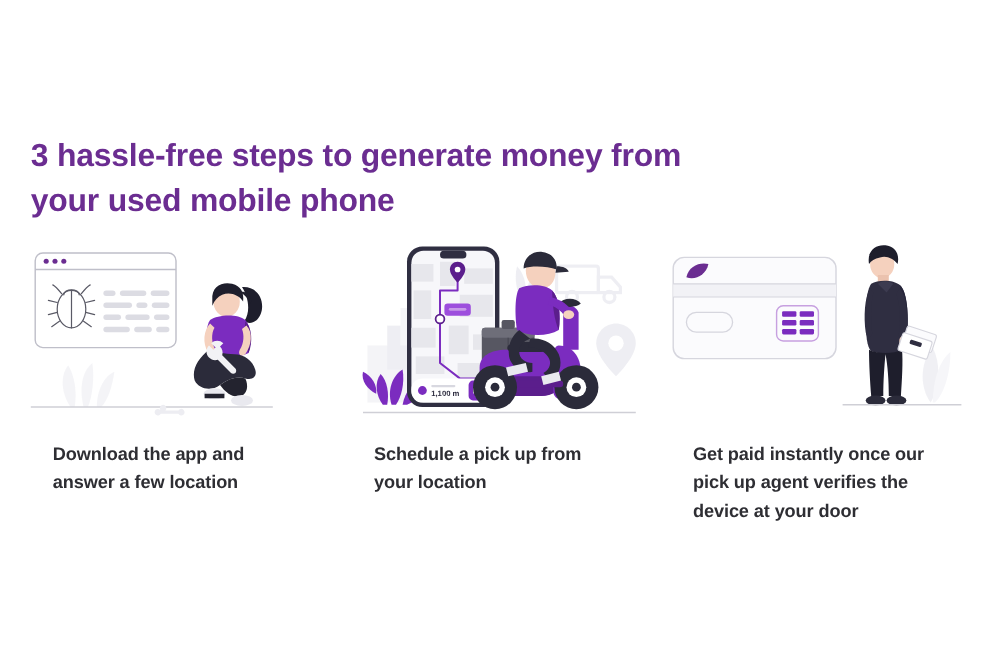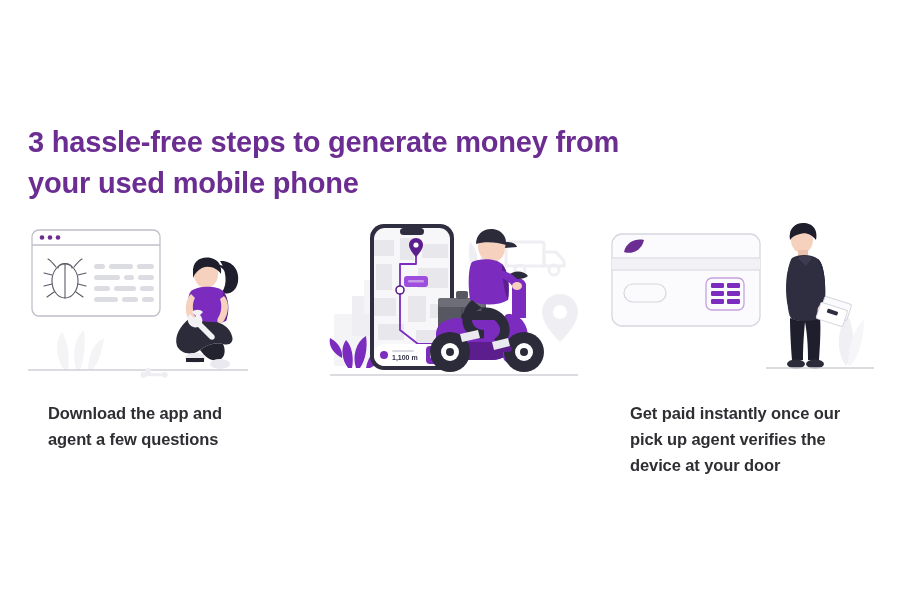--- a/index.html
+++ b/index.html
@@ -172,21 +172,21 @@
             <path d="M166 140 h18 v4 h-18 z" fill="#23232F"></path>
 
             <g fill="#F2F2F5">
               <path d="M183 94 c-3 -3 -8 -3 -11 0 l4 4 -2 2 -4 -4 c-3 3 -3 8 0 11 2 2 5 3 8 2 l12 12 c1 1 3 1 4 0 1 -1 1 -3 0 -4 l-12 -12 c1 -3 0 -6 -2 -8 z"></path>
             </g>
           </g>
         </svg>
       </div>
       <div class="caption">
         <span class="cline">Download the app and</span>
-        <span class="cline">agent a few questions</span>
+        <span class="cline">answer a few location</span>
       </div>
     </div>
 
     <div class="col col-2">
       <div class="art">
         <svg viewBox="0 0 280 165" xmlns="http://www.w3.org/2000/svg">
 
           <g opacity="0.9">
             <rect x="22" y="96" width="40" height="52" fill="#F3F3F7"></rect>
             <rect x="40" y="78" width="40" height="40" fill="#EDEDF2"></rect>
@@ -311,20 +311,24 @@
             <path d="M160 82 C152 88 148 100 152 110 C156 118 164 122 172 120 L172 112 C166 112 160 108 160 102 C160 96 164 92 170 90 Z" fill="#2B2B3A"></path>
             <path d="M170 90 C180 88 192 94 196 104 C200 114 196 124 188 128 L182 121 C188 118 190 111 186 106 C182 100 174 97 168 98 Z" fill="#2B2B3A"></path>
 
             <path d="M148 116 L166 112 L168 120 L150 124 Z" fill="#E9E9EF"></path>
             <path d="M180 124 L196 120 L198 128 L182 132 Z" fill="#E9E9EF"></path>
           </g>
 
           <line x1="18" y1="157" x2="266" y2="157" stroke="#CFCFD6" stroke-width="1.4"></line>
         </svg>
       </div>
+      <div class="caption">
+        <span class="cline">Schedule a pick up from</span>
+        <span class="cline">your location</span>
+      </div>
     </div>
 
     <div class="col col-3">
       <div class="art">
         <svg viewBox="0 0 280 165" xmlns="http://www.w3.org/2000/svg">
 
           <g opacity="0.8">
             <path d="M244 148 C234 134 234 112 246 98 C254 114 252 136 244 148 Z" fill="#EDEDF2"></path>
             <path d="M246 148 C246 128 252 110 262 102 C262 122 256 140 248 148 Z" fill="#F4F4F8"></path>
           </g>

